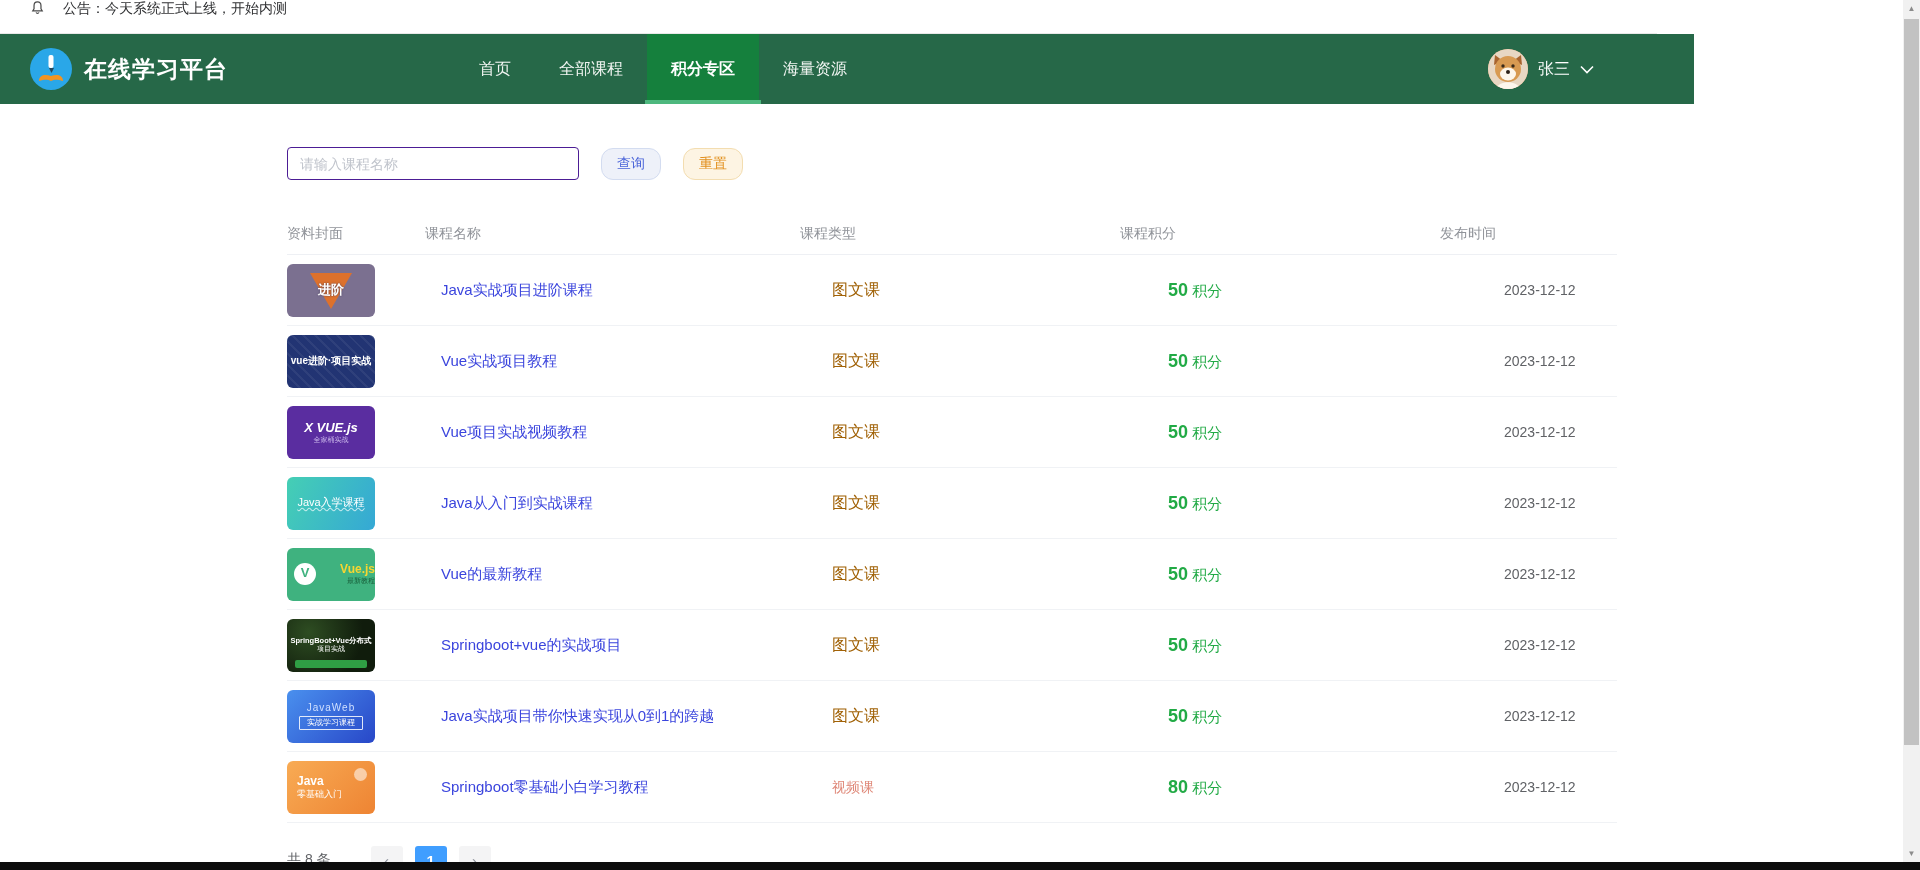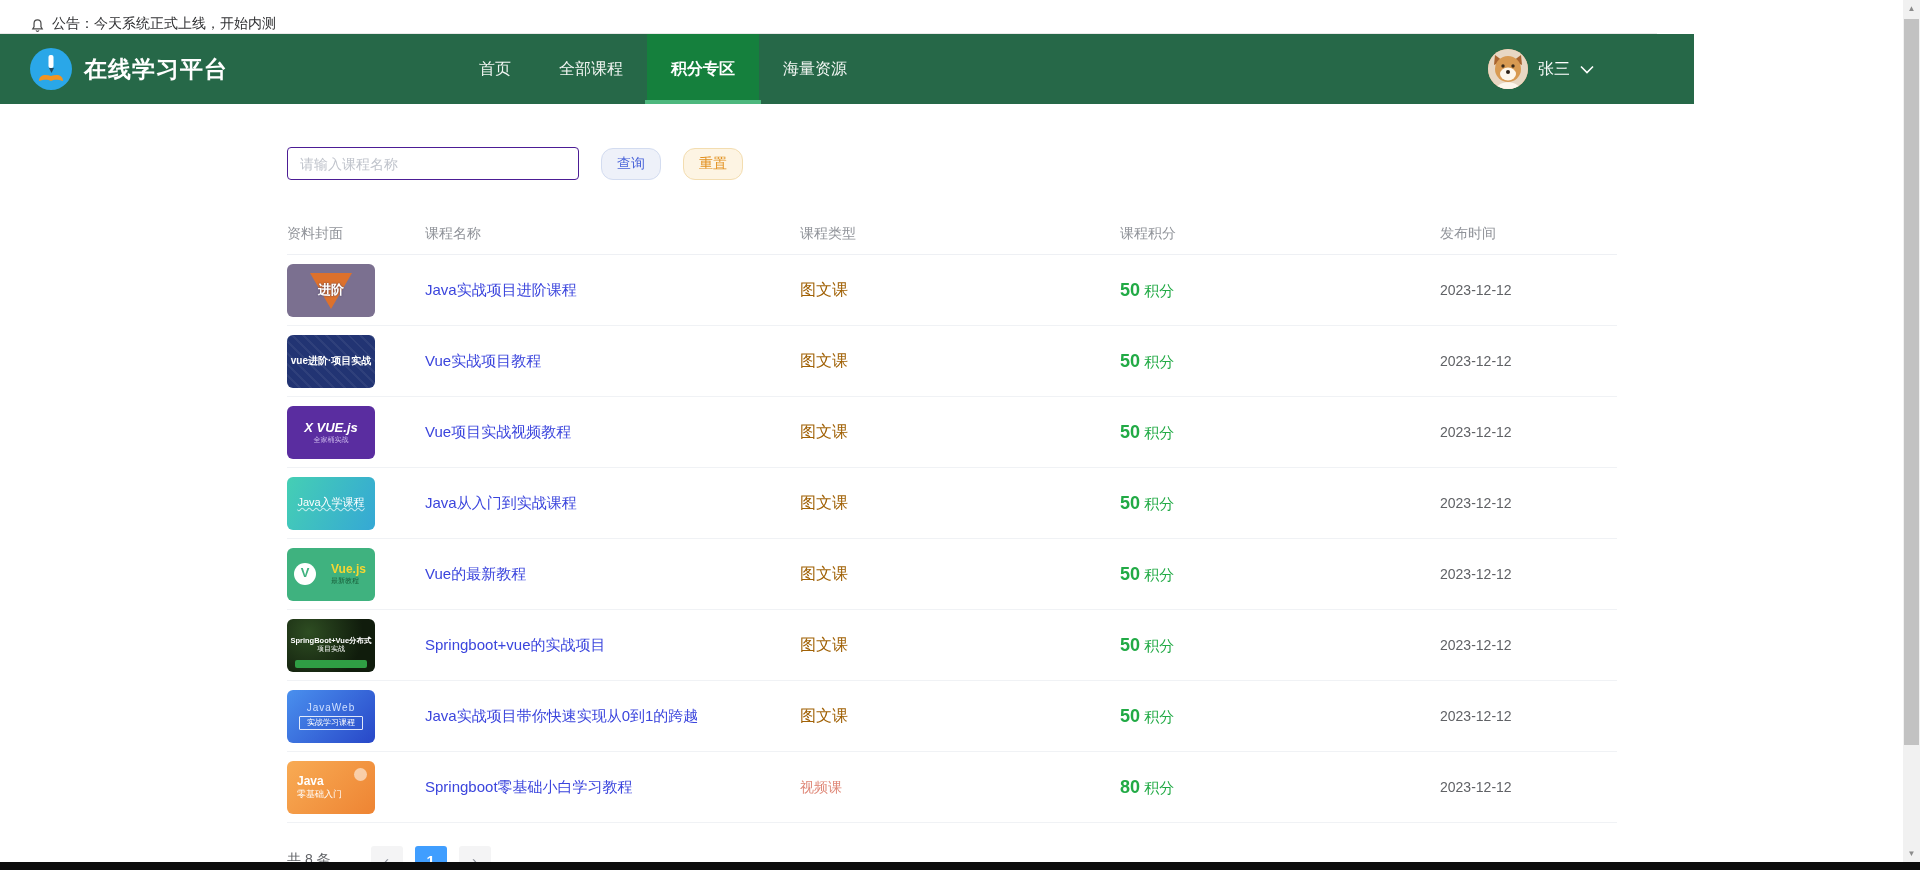--- a/index.html
+++ b/index.html
@@ -1,21 +1,21 @@
 <!DOCTYPE html>
 <html><head>
 <meta charset="utf-8">
 <style>
   * { margin:0; padding:0; box-sizing:border-box; }
   html,body { width:1920px; height:870px; overflow:hidden; background:#fff;
     font-family:"Liberation Sans","DejaVu Sans",sans-serif; position:relative; }
 
   
   .announce { height:34px; width:1657px; background:#fff; border-bottom:1px solid #e9e9e9;
-    display:flex; align-items:flex-end; padding-left:30px; gap:7px; font-size:14px; color:#303133; }
+    display:flex; align-items:flex-start; padding-left:30px; gap:18px; font-size:14px; color:#303133; }
   .bell { width:15px; height:15px; }
 
   
   .navbar { height:70px; width:1694px; background:#266848; position:relative;
     display:flex; align-items:center; color:#fff; }
   .brand { display:flex; align-items:center; gap:12px; margin-left:30px; }
   .logo-circle { width:42px; height:42px; }
   .brand-title { font-size:23px; font-weight:700; letter-spacing:1px; color:#fff; }
   .nav-items { position:absolute; left:455px; top:0; height:70px; display:flex; }
   .nav-item { height:70px; line-height:70px; padding:0 24px; font-size:16px; color:#f2f6f3;
@@ -40,21 +40,21 @@
   .search-input::placeholder { color:#c0c4cc; }
   .btn { height:32px; border-radius:12px; font-size:14px; padding:0 15px; cursor:pointer;
     font-family:"Liberation Sans","DejaVu Sans",sans-serif; }
   .btn-query { margin-left:22px; background:#eef1f9; border:1px solid #d3dcf0; color:#4a64d9; }
   .btn-reset { margin-left:22px; background:#fdf4e3; border:1px solid #f3ddb0; color:#e2901f; }
 
   
   .table { margin-top:33px; }
   .t-row { display:grid; grid-template-columns:138px 375px 320px 320px auto; align-items:center; }
   .t-head { height:42px; color:#909399; font-size:14px; border-bottom:1px solid #eef0f4; }
-  .t-body .t-row { height:71px; border-bottom:1px solid #f0f2f5; }
+  .t-body .t-row { height:71px; border-bottom:1px solid #f0f2f5;gap:16px; }
 
   .cover { width:88px; height:53px; border-radius:6px; position:relative; overflow:hidden;
     display:flex; flex-direction:column; align-items:center; justify-content:center;
     color:#fff; text-align:center; line-height:1.25; cursor:pointer; }
   .course-name { color:#3b45dd; font-size:15px; cursor:pointer;margin-top:40px; }
   .type-image { color:#a16207; font-size:16px; }
   .type-video { color:#df8777; font-size:14px; }
   .pts-num { color:#21aa45; font-size:18px; font-weight:700; }
   .pts-suffix { color:#21aa45; font-size:15px; }
   .t-date { color:#606266; font-size:14px; }
@@ -66,21 +66,21 @@
     border-top:36px solid #dd712c; }
   .c1 .line1 { position:relative; z-index:1; font-weight:700; font-size:13px;
     text-shadow:0 0 2px #4a3f5e; }
   .c2 { background:#223473; background-image:repeating-linear-gradient(45deg,rgba(255,255,255,.06) 0 2px,transparent 2px 8px); }
   .c2 .line1 { font-weight:700; font-size:10px; }
   .c3 { background:#5a2da0; }
   .c3 .line1 { font-weight:800; font-size:13px; font-style:italic; }
   .c3 .line2 { font-size:7px; color:#c9b6ea; }
   .c4 { background:linear-gradient(115deg,#45cfb4 0%,#35a8d5 100%); }
   .c4 .line1 { font-size:11px; text-decoration:underline wavy rgba(255,255,255,.7); }
-  .c5 { background:#3fb27f; padding-left:44px; align-items:flex-start; }
+  .c5 { background:#3fb27f; padding-left:44px; align-items:flex-end; }
   .c5::before { content:"V"; position:absolute; left:7px; top:15px; width:22px; height:22px;
     background:#fff; color:#3fb27f; border-radius:50%; font-weight:800; font-size:13px;
     display:flex; align-items:center; justify-content:center; }
   .c5 .line1 { color:#f7d631; font-weight:800; font-size:12px; }
   .c5 .line2 { color:#175c38; font-size:7px; }
   .c6 { background:radial-gradient(circle at 25% 25%,#2e4d22 0%,#101c0c 70%); }
   .c6 .line1 { font-size:7.5px; font-weight:700; }
   .c6 .line2 { font-size:7px; }
   .c6::after { content:""; position:absolute; bottom:4px; left:8px; right:8px; height:8px;
     background:#2f9e44; border-radius:2px; }

